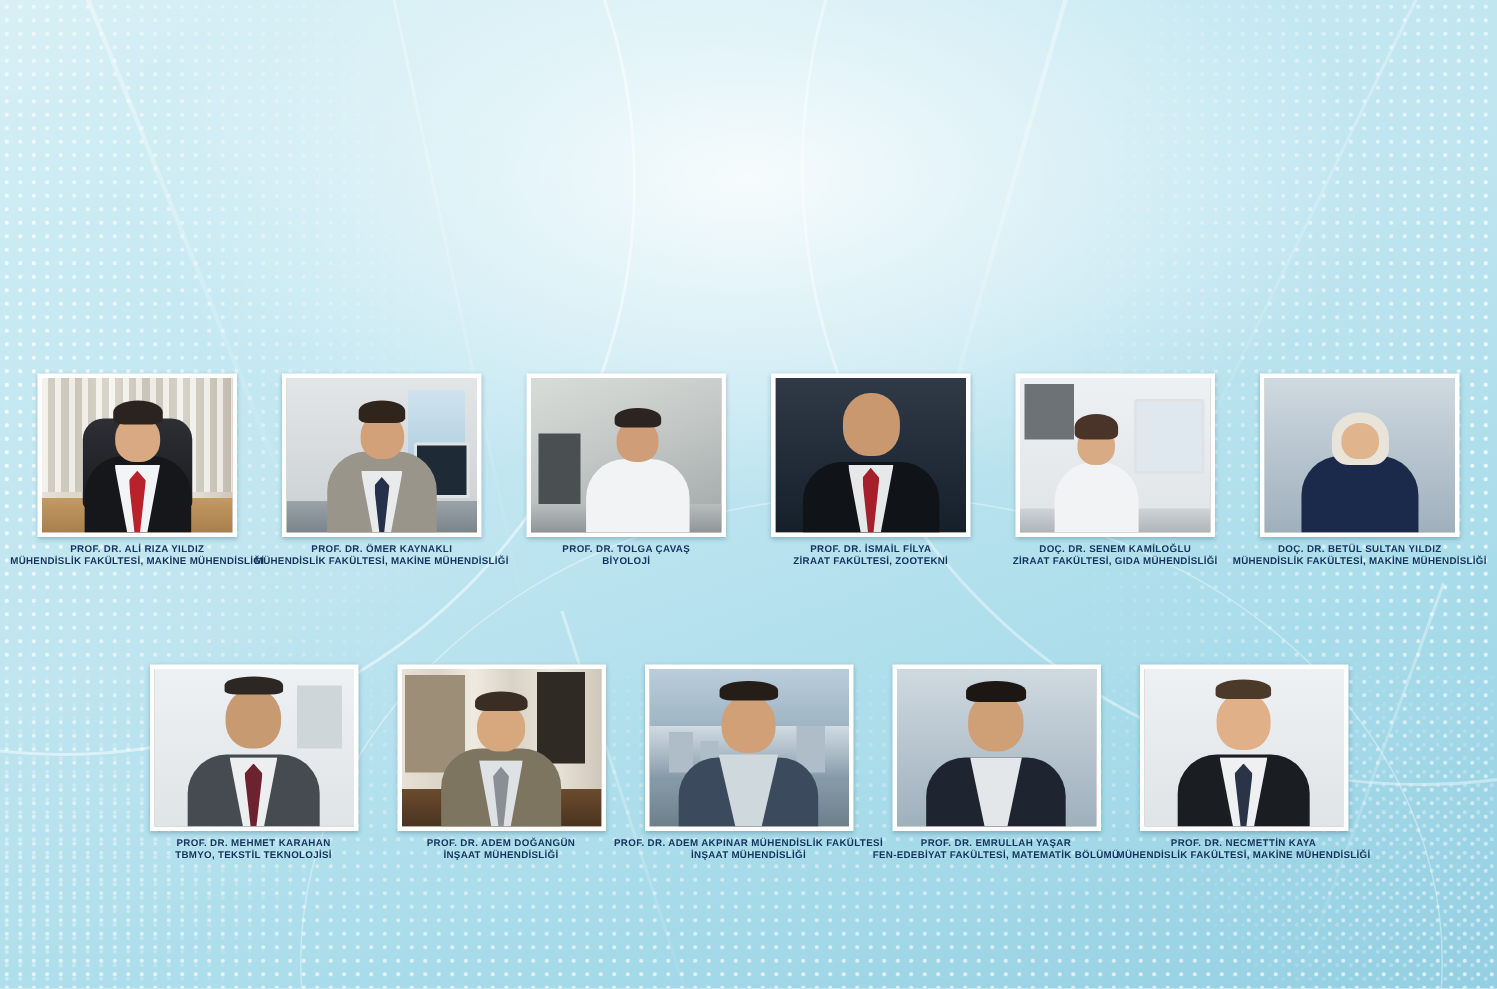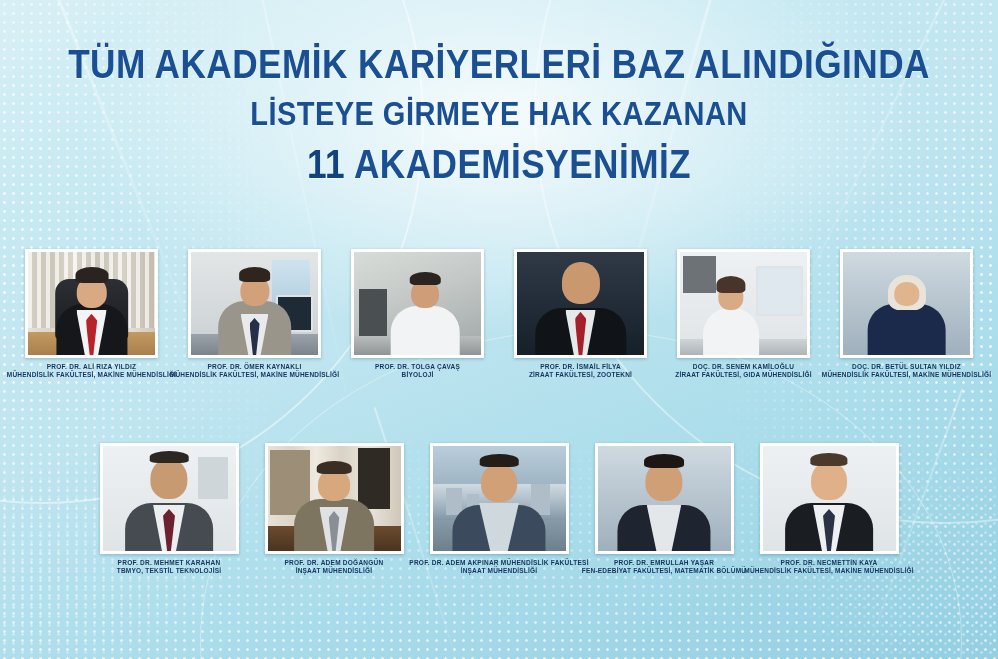--- a/index.html
+++ b/index.html
@@ -133,25 +133,20 @@
   <div class="swoosh s1"></div>
   <div class="swoosh s2"></div>
   <div class="swoosh s3"></div>
   <div class="ray r1"></div>
   <div class="ray r2"></div>
   <div class="ray r3"></div>
   <div class="ray r4"></div>
   <div class="ray r5"></div>
   <div class="ray r6"></div>
 
-  <div id="title-block">
-    <div class="t-line" id="title-line-1">TÜM AKADEMİK KARİYERLERİ BAZ ALINDIĞINDA</div>
-    <div class="t-line" id="title-line-2">LİSTEYE GİRMEYE HAK KAZANAN</div>
-    <div class="t-line" id="title-line-3"><span class="count">11</span><span> AKADEMİSYENİMİZ</span></div>
-  </div>
 
   <div class="row" id="row-1">
 
     <div class="card">
       <div class="photo">
         <div class="inner">
             <div class="scene bg-office">
           <div class="blinds" style="left:0;top:0;right:0;height:74%;"></div>
           <div class="desk" style="height:22%"></div>
           <div class="chair" style="bottom:16%;width:58%;height:58%"></div>

